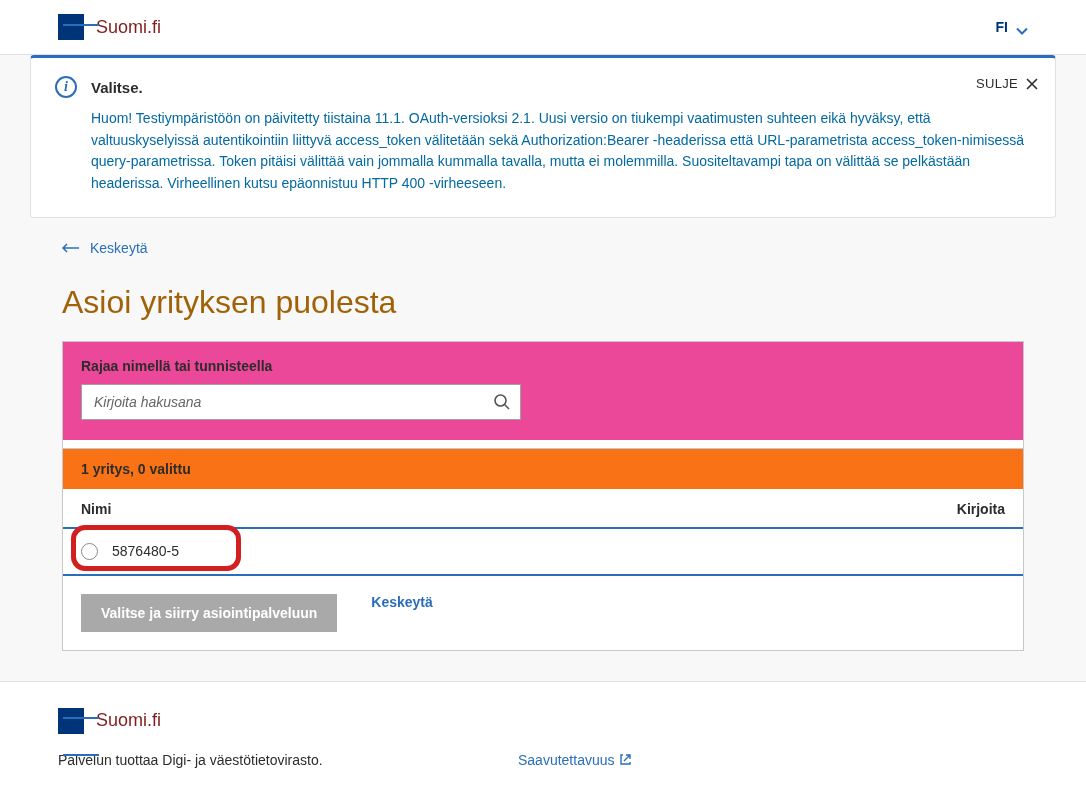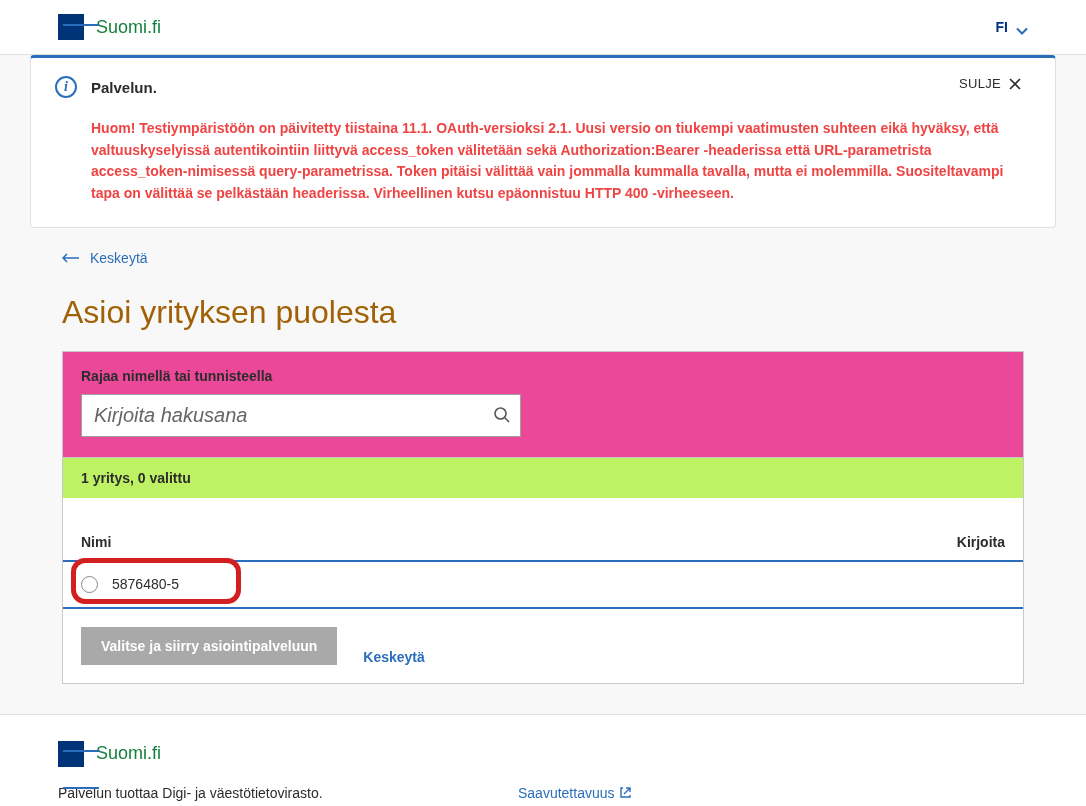--- a/index.html
+++ b/index.html
@@ -38,21 +38,21 @@
       height: 4px;
       background: #fff;
     }
     .logo-mark span:nth-child(1) { width: 50%;}
     .logo-mark span:nth-child(2) { width: 100%; margin-left:0;}
     .logo-mark .row {display:flex; gap:3px;}
     .logo-mark .sq{width:4px;height:4px;background:#fff;}
     .logo-mark .bar{flex:1;height:4px;background:#fff;}
     .logo-text {
       font-size: 18px;
-      color: #15803d;
+      color: #7f1d1d;
       font-weight: 400;
     }
     .lang-select {
       display: flex;
       align-items: flex-end;
       gap: 8px;
       color: #003479;
       font-weight: 600;
       cursor: pointer;
       font-size: 14px;
@@ -90,37 +90,36 @@
       font-weight: bold;
       font-size: 14px;
       flex-shrink:0;
     }
     .alert-title {
       font-weight: 700;
       font-size: 15px;
     }
     .alert-close {
       position: absolute;
-      right: 34px;
+      right: 17px;
       top: 18px;
       display: flex;
       align-items: center;
       gap: 8px;
       cursor: pointer;
       font-size: 13px;
       color: #2c2c2c;
       letter-spacing: 0.3px;
     }
     .alert-body {
       margin-left: 36px;
-      margin-top: 20px;
+      margin-top: 10px;
       font-size: 14px;
       line-height: 1.55;
-      color: #ef4444;
-      font-weight: bold;
+      color: #0369a1;
     }
     .back-link {
       display: inline-flex;
       align-items: center;
       gap: 10px;
       color: #2a6ebb;
       margin: 22px 0 0 32px;
       cursor: pointer;
       font-size: 14px;
     }
@@ -151,47 +150,46 @@
       display:block;
     }
     .search-wrap {
       position: relative;
       width: 440px;
     }
     .search-input {
       width: 100%;
       padding: 9px 40px 9px 12px;
       border: 1px solid #a0a0a0;
-      font-size: 20px;
+      font-size: 14px;
       font-style: italic;
       color: #555;
     }
     .search-input::placeholder{font-style:italic;color:#666;}
     .search-icon-inner {
       position: absolute;
       right: 10px;
       top: 50%;
       transform: translateY(-50%);
       color: #555;
     }
     .count-bar {
-      background: #bef264;
-      margin-top: 0;
+      background: #f97316;
+      margin-top: 8px;
       padding: 12px 18px;
       font-weight: 700;
       font-size: 14px;
       border-top: 1px solid #c8c8c8;
     }
     .table-head {
       display: flex;
       justify-content: space-between;
       padding: 12px 18px 10px;
       font-weight: 700;
       border-bottom: 2px solid #2a6ebb;
-      margin-top: 24px;
     }
     .row {
       display: flex;
       align-items: center;
       padding: 14px 18px;
       border-bottom: 2px solid #2a6ebb;
       position: relative;
     }
     .row-radio {
       width: 17px;
@@ -211,22 +209,22 @@
       top: -4px;
       width: 170px;
       height: 46px;
       border: 5px solid #d22020;
       border-radius: 14px;
       pointer-events: none;
     }
     .actions {
       padding: 18px;
       display: flex;
-      align-items: flex-end;
-      gap: 26px;
+      align-items: flex-start;
+      gap: 34px;
     }
     .btn-primary {
       background: #a9a9a9;
       color: #fff;
       border: none;
       padding: 11px 20px;
       font-size: 14px;
       font-weight: 600;
       cursor: pointer;
     }
@@ -283,21 +281,21 @@
       <svg width="12" height="8" viewBox="0 0 12 8">
           <path d="M1 1.5 L6 6.5 L11 1.5" stroke="#2a6ebb" stroke-width="2" fill="none"></path>
         </svg>
     </div>
   </div>
 
   <div class="main">
     <div class="alert">
       <div class="alert-head">
         <div class="alert-icon">i</div>
-        <div class="alert-title">Palvelun.</div>
+        <div class="alert-title">Valitse.</div>
       </div>
       <div class="alert-close">
         <span>SULJE</span>
         <svg width="12" height="12" viewBox="0 0 12 12">
             <path d="M1 1 L11 11 M11 1 L1 11" stroke="#2c2c2c" stroke-width="1.6"></path>
           </svg>
       </div>
       <div class="alert-body">Huom! Testiympäristöön on päivitetty tiistaina 11.1. OAuth-versioksi 2.1. Uusi versio on tiukempi vaatimusten suhteen eikä hyväksy, että valtuuskyselyissä autentikointiin liittyvä access_token välitetään sekä Authorization:Bearer -headerissa että URL-parametrista access_token-nimisessä query-parametrissa. Token pitäisi välittää vain jommalla kummalla tavalla, mutta ei molemmilla. Suositeltavampi tapa on välittää se pelkästään headerissa. Virheellinen kutsu epäonnistuu HTTP 400 -virheeseen.</div>
     </div>
 

